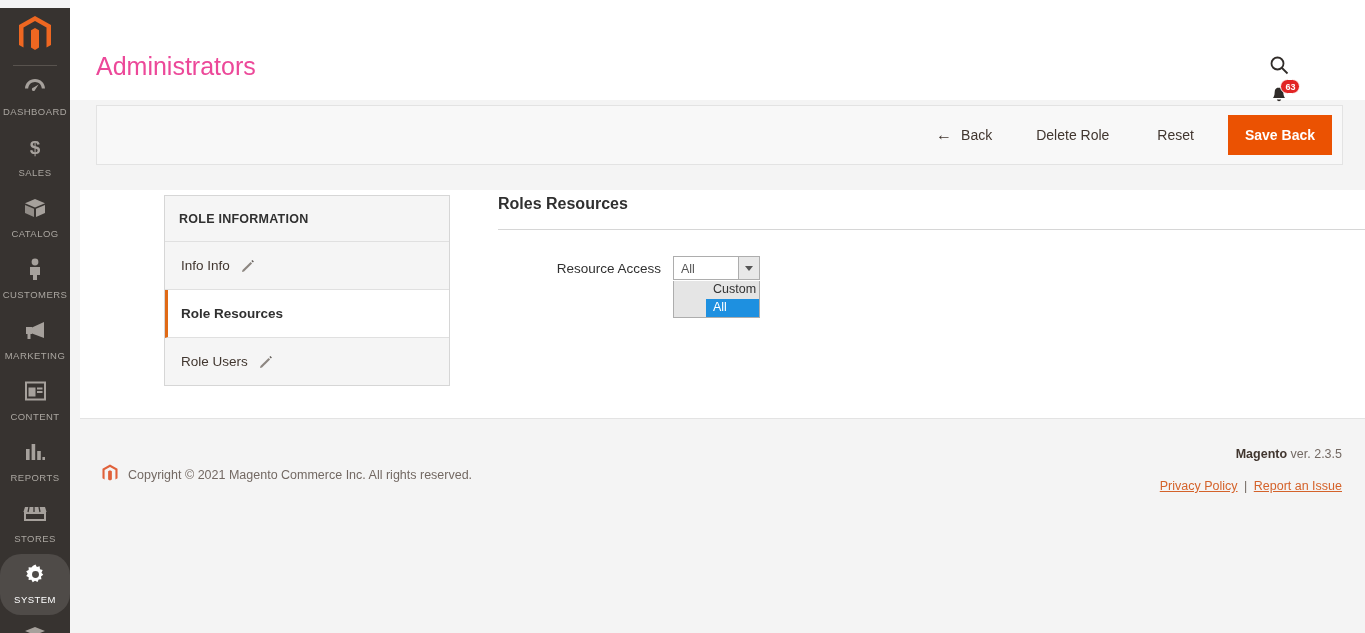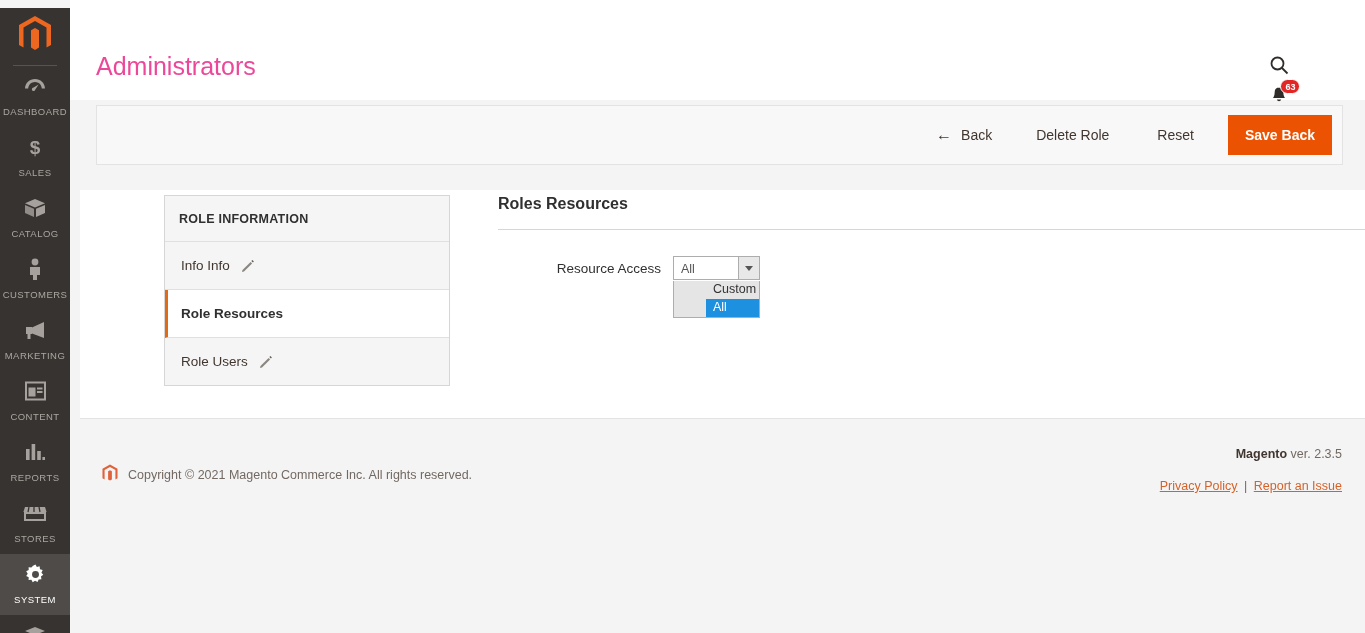--- a/index.html
+++ b/index.html
@@ -21,21 +21,21 @@
     height:48px; display:flex; align-items:center; justify-content:center;
     padding-top:6px;
   }
   .logo-sep {
     width:44px; height:1px; background:#58534e; margin:9px auto 0 auto;
   }
   .nav-item {
     display:block; width:70px; padding:9px 2px 8px 2px;
     text-align:center; cursor:pointer; position:relative;
   }
-  .nav-item.active { background:#4f4b48; }
+  .nav-item.active { background:#4f4b48;border-radius:21px; }
   .nav-ico {
     display:flex; align-items:center; justify-content:center;
     height:22px; margin-bottom:4px;
   }
   .nav-ico svg { display:block; }
   .nav-label {
     font-size:9.5px; letter-spacing:.45px; color:#aaa6a0;
     line-height:11px; text-transform:uppercase;
   }
   .nav-item.active .nav-label { color:#fff; }

